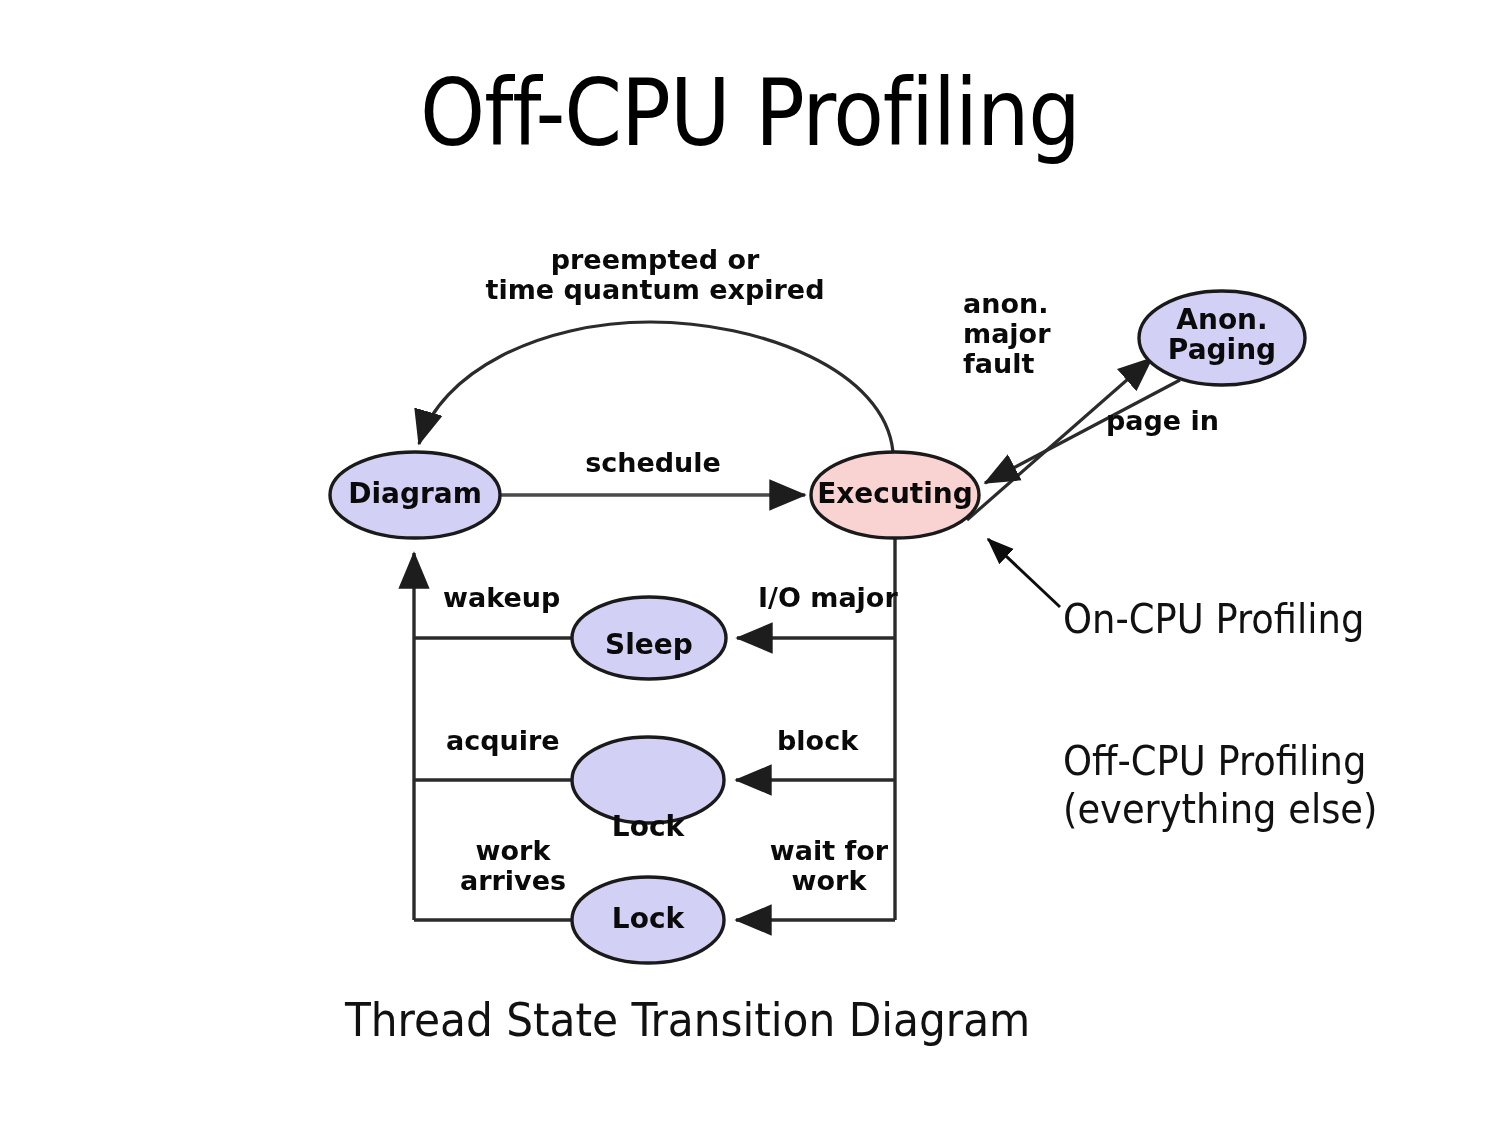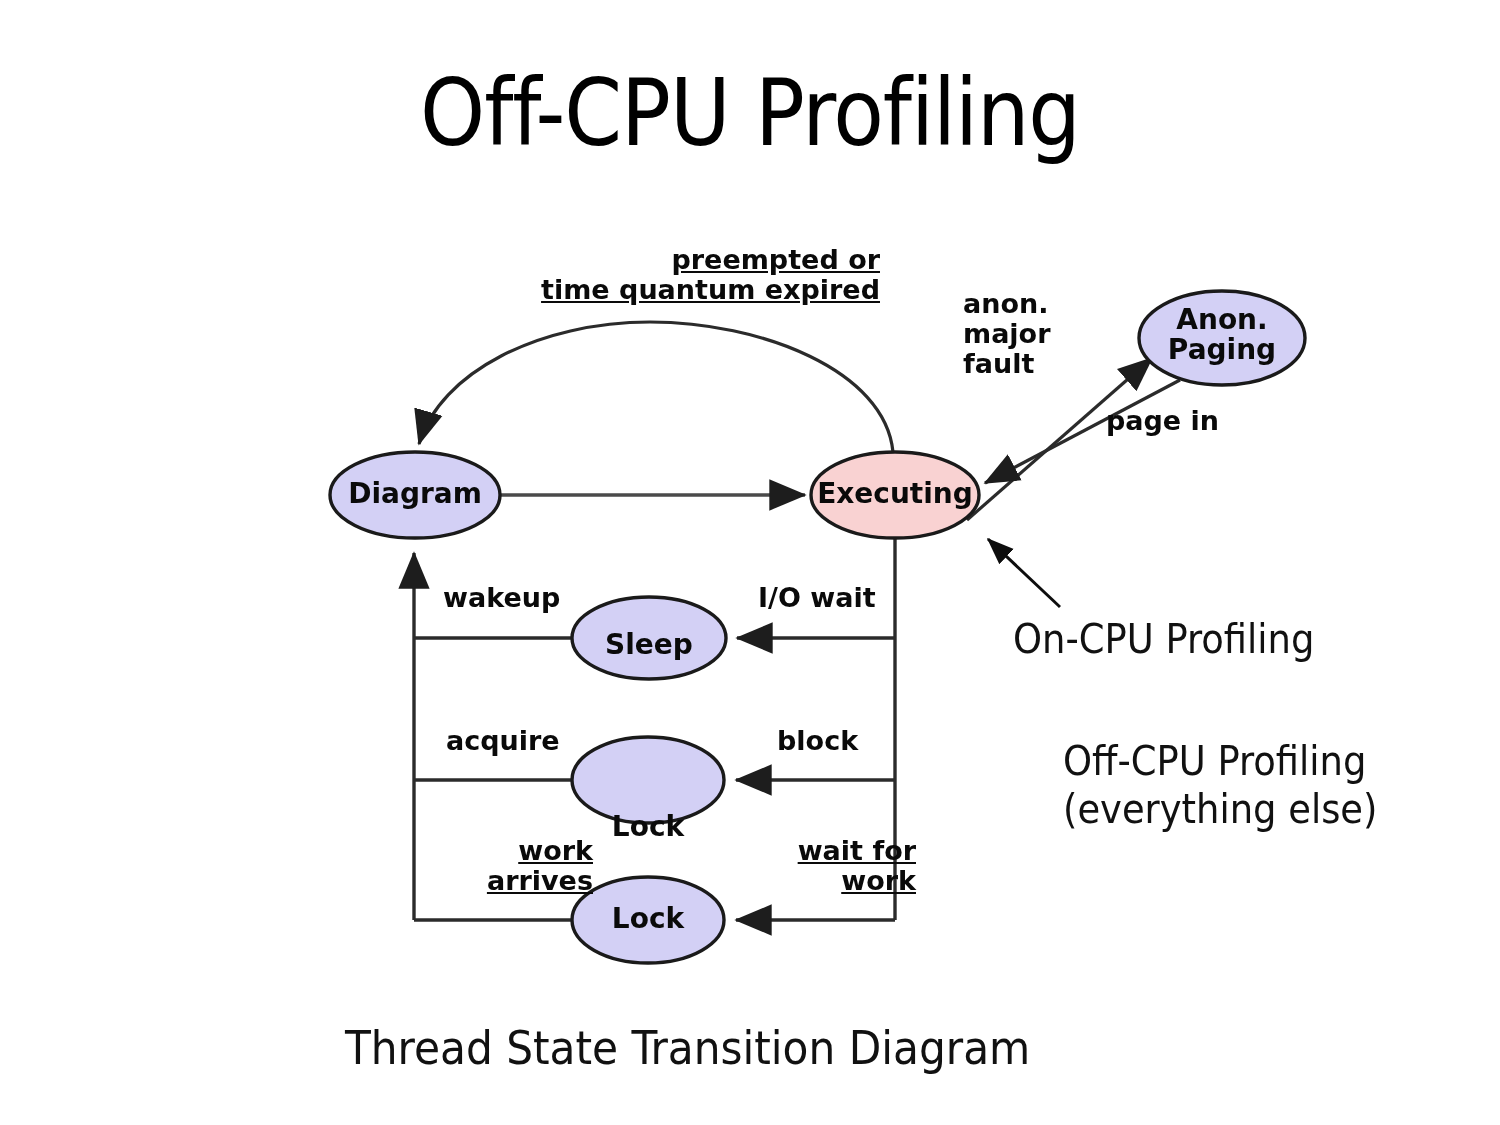--- a/index.html
+++ b/index.html
@@ -65,21 +65,21 @@
   
   .edge-label {
     position: absolute;
     font-family: "DejaVu Sans", "Liberation Sans", sans-serif;
     font-weight: bold;
     font-size: 27px;
     color: #0a0a0a;
     line-height: 1.12;
     white-space: pre;
   }
-  .edge-label.center { text-align: right; text-decoration: underline; }
+  .edge-label.center { text-align: center; }
   .edge-label.left   { text-align: left; }
 
   
   .annotation {
     position: absolute;
     font-family: "DejaVu Sans Condensed", "Liberation Sans", sans-serif;
     font-size: 41px;
     font-weight: 400;
     color: #111111;
     line-height: 1.16;
@@ -89,21 +89,20 @@
   
   #caption {
     position: absolute;
     left: 345px;
     top: 992px;
     font-family: "DejaVu Sans Condensed", "Liberation Sans", sans-serif;
     font-size: 47px;
     font-weight: 400;
     color: #111111;
     white-space: nowrap;
-    margin-top: 28px;
   }
 </style>
 </head>
 <body>
 
 <div id="slide-title">Off-CPU Profiling</div>
 
 <div id="diagram">
 
   <svg id="diagram-svg" viewBox="0 0 1500 1125">
@@ -152,40 +151,41 @@
 
   <div class="node-label" style="left:549px; top:622px; width:200px;margin-top:8px;">Sleep</div>
 
   <div class="node-label" style="left:548px; top:764px; width:200px;margin-top:48px;">Lock</div>
 
   <div class="node-label" style="left:548px; top:904px; width:200px;">Lock</div>
 
   <div class="edge-label center" style="left:430px; top:245px; width:450px;">preempted or
 time quantum expired</div>
 
+  <div class="edge-label center" style="left:508px; top:448px; width:290px;">schedule</div>
 
   <div class="edge-label left" style="left:963px; top:289px; width:170px;">anon.
 major
 fault</div>
 
   <div class="edge-label left" style="left:1106px; top:406px; width:200px;">page in</div>
 
   <div class="edge-label left" style="left:443px; top:583px; width:200px;">wakeup</div>
 
-  <div class="edge-label left" style="left:758px; top:583px; width:200px;">I/O wait</div>
+  <div class="edge-label left" style="left:758px; top:583px; width:200px;">I/O major</div>
 
   <div class="edge-label left" style="left:446px; top:726px; width:200px;">acquire</div>
 
   <div class="edge-label left" style="left:777px; top:726px; width:200px;">block</div>
 
   <div class="edge-label center" style="left:433px; top:836px; width:160px;">work
 arrives</div>
 
   <div class="edge-label center" style="left:742px; top:836px; width:174px;">wait for
 work</div>
 </div>
 
-<div class="annotation" style="left:1013px; top:596px;margin-top:20px;">On-CPU Profiling</div>
+<div class="annotation" style="left:1063px; top:596px;">On-CPU Profiling</div>
 
 <div class="annotation" style="left:1063px; top:738px;">Off-CPU Profiling
 (everything else)</div>
 
 <div id="caption">Thread State Transition Diagram</div>
 
 </body></html>

